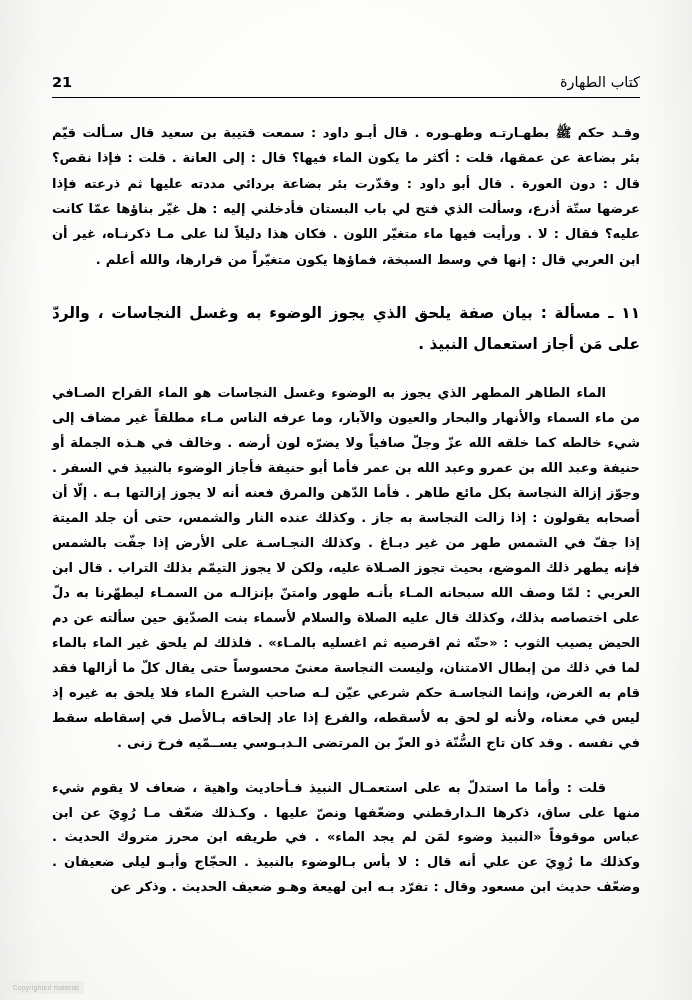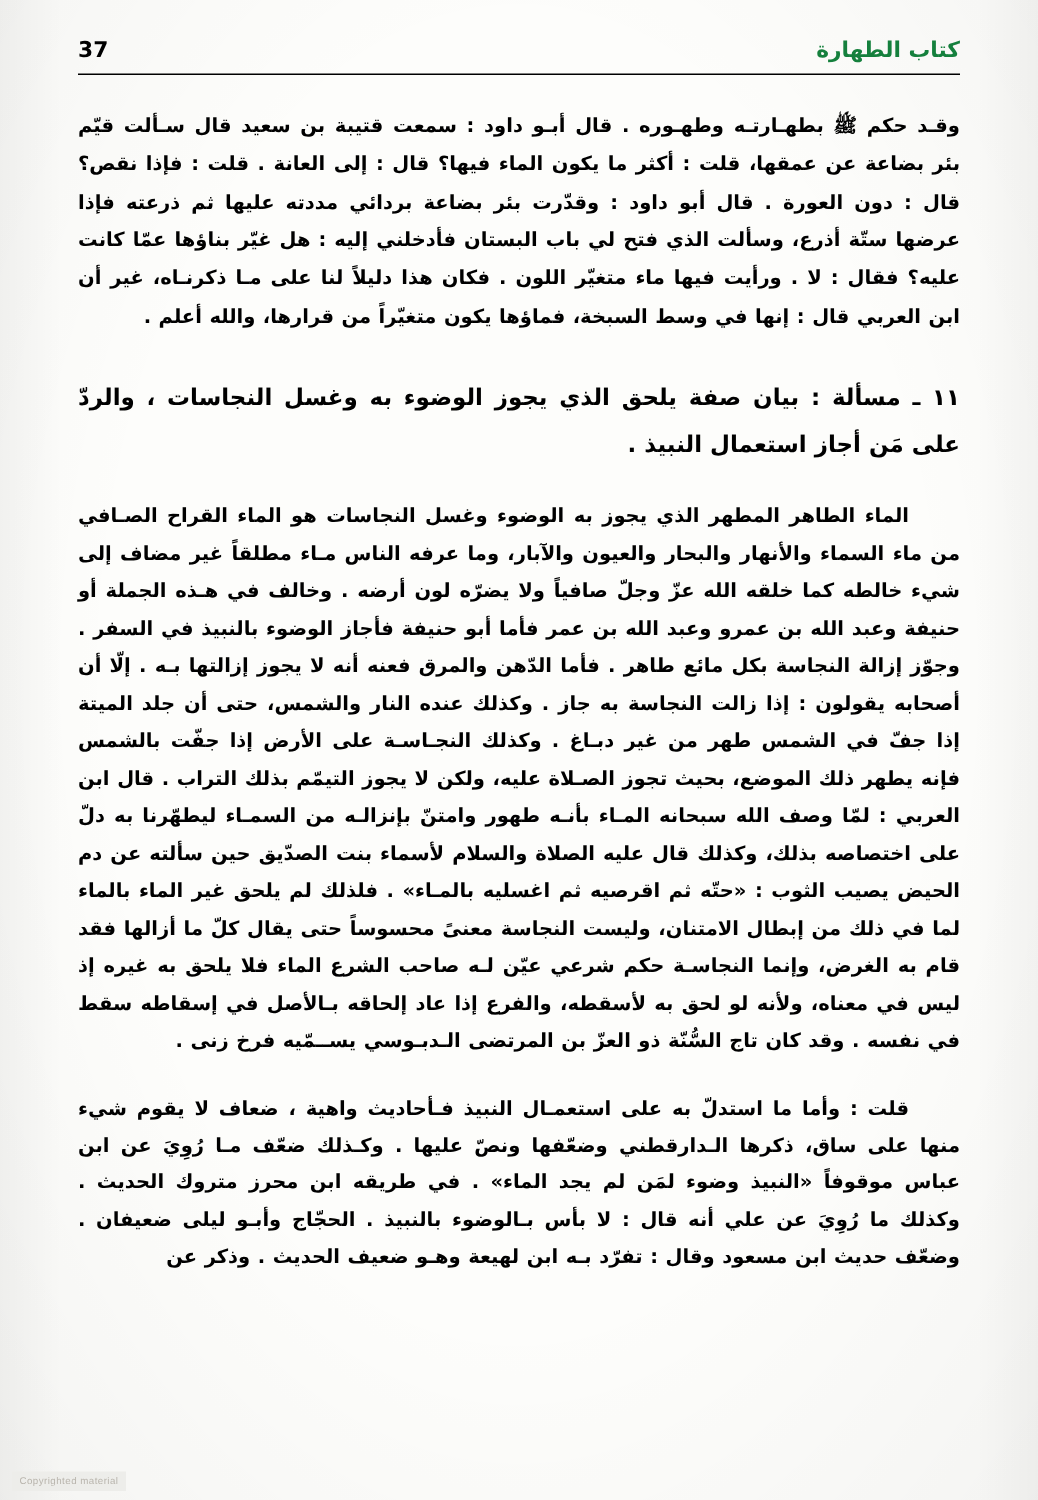--- a/index.html
+++ b/index.html
@@ -40,23 +40,24 @@
   
   .header {
     display: flex;
     align-items: baseline;
     justify-content: space-between;
     direction: rtl;
     padding-bottom: 6px;
   }
   .header-title {
     font-size: 14.5px;
-    font-weight: bold;
+    font-weight: normal;
     letter-spacing: 0;
-    color: #15803d;
+    color: #000000;
+    margin-top: 48px;
   }
   .header-page {
     font-size: 14.5px;
     font-weight: bold;
     color: #000;
   }
   .header-rule {
     height: 1px;
     background: #000;
     margin-top: 1px;
@@ -108,21 +109,21 @@
   }
 </style>
 </head>
 <body>
 
 <div class="page">
   <div class="content">
 
     <div class="header">
       <div class="header-title">كتاب الطهارة</div>
-      <div class="header-page">37</div>
+      <div class="header-page">21</div>
     </div>
     <div class="header-rule"></div>
 
     <p class="para">وقـد حكم ﷺ بطهـارتـه وطهـوره . قال أبـو داود : سمعت قتيبة بن سعيد قال سـألت قيّم بئر بضاعة عن عمقها، قلت : أكثر ما يكون الماء فيها؟ قال : إلى العانة . قلت : فإذا نقص؟ قال : دون العورة . قال أبو داود : وقدّرت بئر بضاعة بردائي مددته عليها ثم ذرعته فإذا عرضها ستّة أذرع، وسألت الذي فتح لي باب البستان فأدخلني إليه : هل غيّر بناؤها عمّا كانت عليه؟ فقال : لا . ورأيت فيها ماء متغيّر اللون . فكان هذا دليلاً لنا على مـا ذكرنـاه، غير أن ابن العربي قال : إنها في وسط السبخة، فماؤها يكون متغيّراً من قرارها، والله أعلم .</p>
 
     <div class="masala">
       <span class="lead">١١ ـ مسألة :</span>
       <span>بيان صفة يلحق الذي يجوز الوضوء به وغسل النجاسات ، والردّ على مَن أجاز استعمال النبيذ .</span>
     </div>
 

